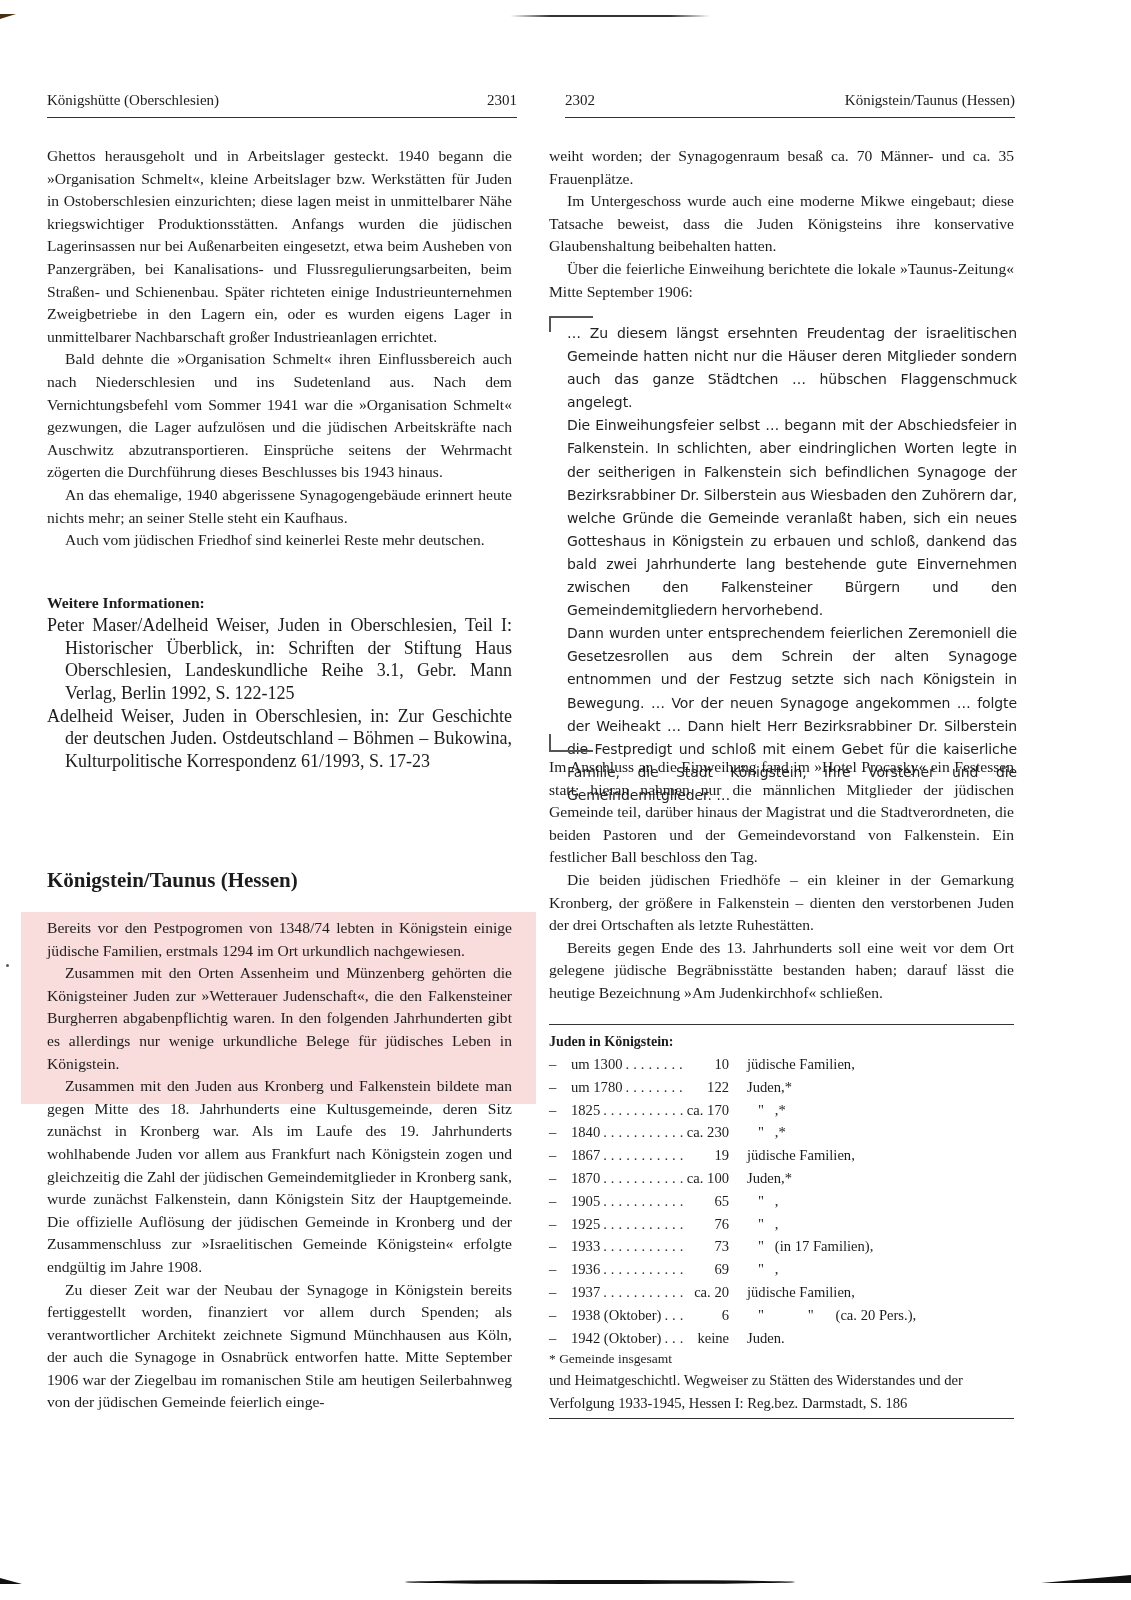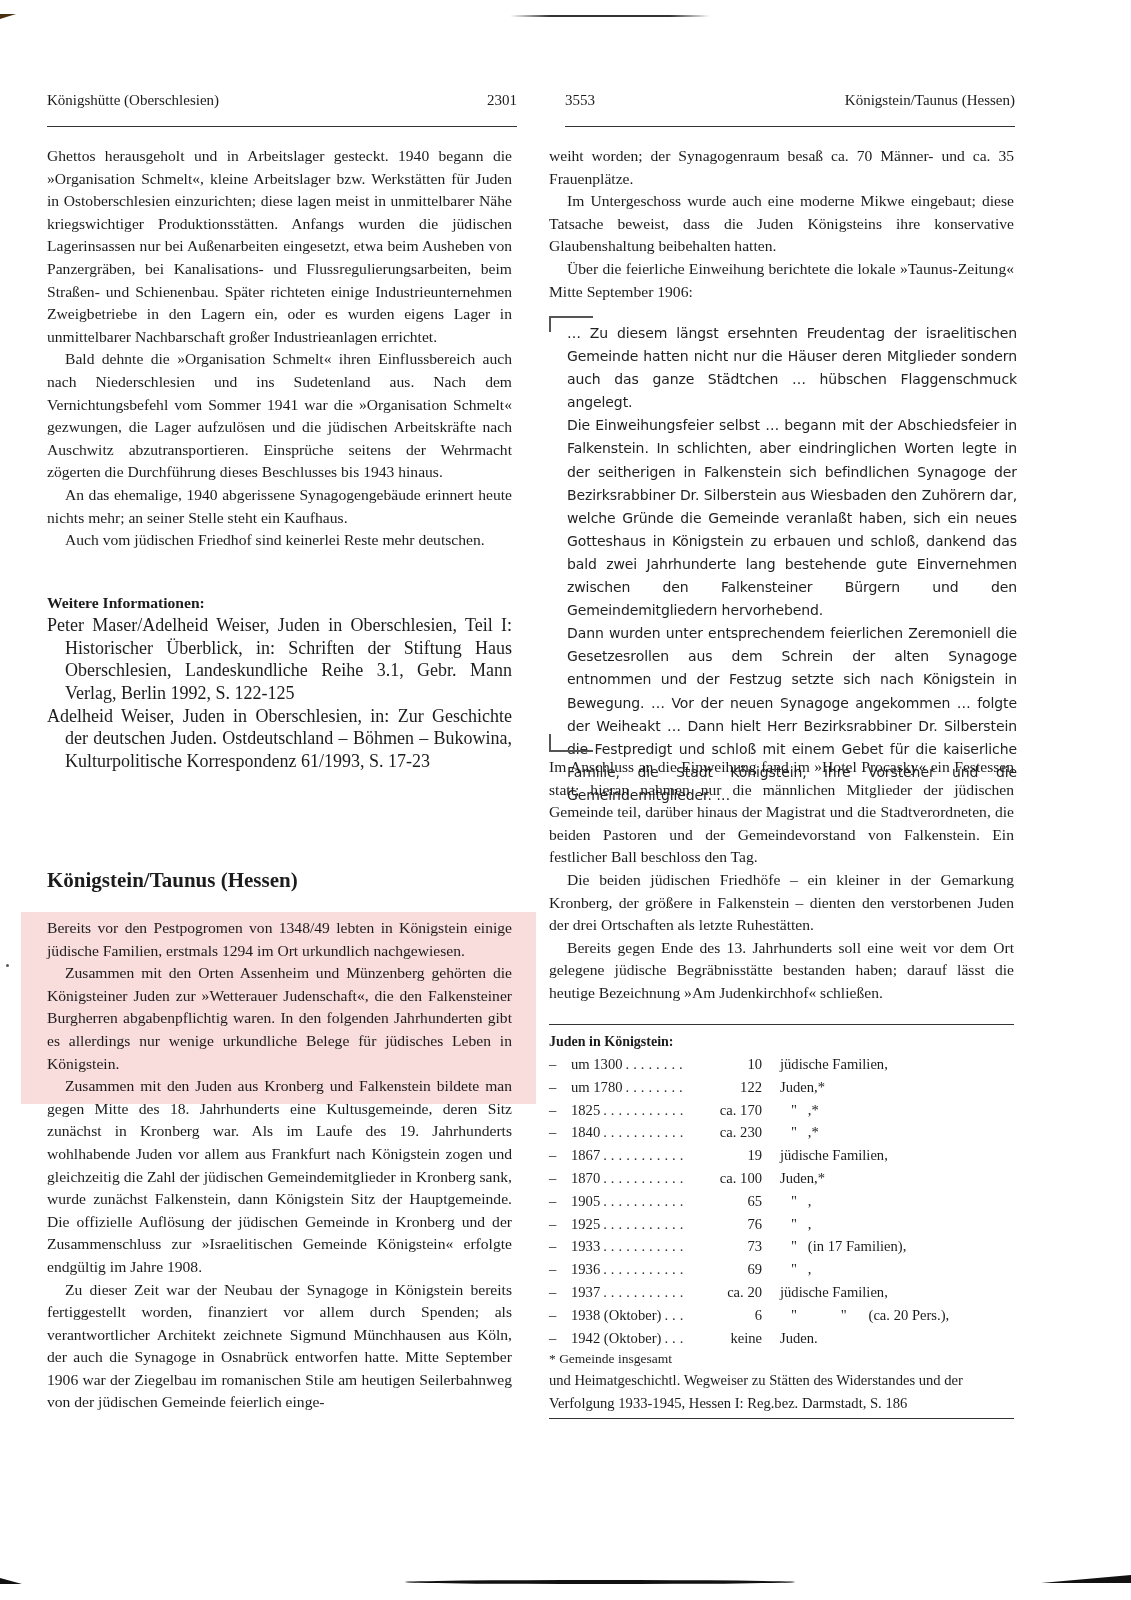--- a/index.html
+++ b/index.html
@@ -8,21 +8,21 @@
   .mark-tl { left: 0; top: 14px; width: 16px; height: 5px; background: #4a2e10; clip-path: polygon(0 0, 100% 0, 0 100%); }
   .mark-top { left: 510px; top: 15px; width: 200px; height: 2px; background: linear-gradient(90deg, rgba(0,0,0,0), #333 20%, #333 80%, rgba(0,0,0,0)); }
   .mark-bottom { left: 405px; top: 1580px; width: 390px; height: 4px; background: #111; border-radius: 50%; }
   .mark-bl { left: 0; top: 1578px; width: 22px; height: 6px; background: #111; clip-path: polygon(0 0, 100% 100%, 0 100%); }
   .mark-br { right: 0; top: 1575px; width: 90px; height: 8px; background: #111; clip-path: polygon(100% 0, 100% 100%, 0 100%); }
   .mark-dot { left: 6px; top: 964px; width: 3px; height: 3px; border-radius: 50%; background: #555; }
 
   .header { position: absolute; top: 92px; font-size: 15px; }
   .header-left { left: 47px; width: 470px; }
   .header-right { left: 565px; width: 450px; }
-  .header .row { display: flex; justify-content: space-between; align-items: center; padding-bottom: 17px; border-bottom: 1.5px solid #333; }
+  .header .row { display: flex; justify-content: space-between; align-items: center; padding-bottom: 8px; border-bottom: 1.5px solid #333; }
   .header-left .row { padding-right: 0; }
 
   .col { position: absolute; font-size: 15.6px; line-height: 22.6px; text-align: justify; }
   .col-left { left: 47px; top: 145px; width: 465px; }
   .col-right { left: 549px; top: 145px; width: 465px; }
   .col p { margin: 0; }
   .col p.indent { text-indent: 18px; }
   .col p.noindent { text-indent: 0; }
 
   .refs-title { font-weight: bold; margin-top: 40px !important; }
@@ -42,21 +42,21 @@
 
   .col-right2 { left: 549px; top: 756px; width: 465px; }
 
   .stats { position: absolute; left: 549px; top: 1024px; width: 465px; font-size: 14.6px; }
   .stats-rule { border-top: 1.5px solid #333; margin-bottom: 6px; }
   .stats-title { font-weight: bold; font-size: 14px; line-height: 22px; }
   .stat-row { display: flex; line-height: 22.8px; white-space: nowrap; }
   .stat-dash { width: 22px; }
   .stat-year { width: 114px; display: flex; overflow: hidden; }
   .stat-year .dots { flex: 1; overflow: hidden; letter-spacing: 4px; padding-left: 3px; color: #333; }
-  .stat-value { width: 44px; text-align: right; margin-left: 33px; }
+  .stat-value { width: 44px; text-align: right; }
   .stat-unit { padding-left: 18px; }
   .stats-note { font-size: 13.5px; line-height: 20px; }
   .stats-source { font-size: 14.6px; line-height: 22.5px; }
   .stats-bottom-rule { border-top: 1.5px solid #333; margin-top: 4px; }
 </style>
 </head>
 <body>
 
 <div class="scan-mark mark-tl"></div>
 <div class="scan-mark mark-top"></div>
@@ -66,39 +66,39 @@
 <div class="scan-mark mark-br"></div>
 
 <div class="header header-left">
   <div class="row">
     <span>Königshütte (Oberschlesien)</span>
     <span>2301</span>
   </div>
 </div>
 <div class="header header-right">
   <div class="row">
-    <span>3553</span>
+    <span>2302</span>
     <span>Königstein/Taunus (Hessen)</span>
   </div>
 </div>
 
 <div class="col col-left">
   <p class="noindent">Ghettos herausgeholt und in Arbeitslager gesteckt. 1940 begann die »Organisation Schmelt«, kleine Arbeitslager bzw. Werkstätten für Juden in Ostoberschlesien einzurichten; diese lagen meist in unmittelbarer Nähe kriegswichtiger Produktionsstätten. Anfangs wurden die jüdischen Lagerinsassen nur bei Außenarbeiten eingesetzt, etwa beim Ausheben von Panzergräben, bei Kanalisations- und Flussregulierungsarbeiten, beim Straßen- und Schienenbau. Später richteten einige Industrieunternehmen Zweigbetriebe in den Lagern ein, oder es wurden eigens Lager in unmittelbarer Nachbarschaft großer Industrieanlagen errichtet.</p>
   <p class="indent">Bald dehnte die »Organisation Schmelt« ihren Einflussbereich auch nach Niederschlesien und ins Sudetenland aus. Nach dem Vernichtungsbefehl vom Sommer 1941 war die »Organisation Schmelt« gezwungen, die Lager aufzulösen und die jüdischen Arbeitskräfte nach Auschwitz abzutransportieren. Einsprüche seitens der Wehrmacht zögerten die Durchführung dieses Beschlusses bis 1943 hinaus.</p>
   <p class="indent">An das ehemalige, 1940 abgerissene Synagogengebäude erinnert heute nichts mehr; an seiner Stelle steht ein Kaufhaus.</p>
   <p class="indent">Auch vom jüdischen Friedhof sind keinerlei Reste mehr deutschen.</p>
   <p class="noindent refs-title">Weitere Informationen:</p>
   <p class="ref">Peter Maser/Adelheid Weiser, Juden in Oberschlesien, Teil I: Historischer Überblick, in: Schriften der Stiftung Haus Oberschlesien, Landeskundliche Reihe 3.1, Gebr. Mann Verlag, Berlin 1992, S. 122-125</p>
   <p class="ref">Adelheid Weiser, Juden in Oberschlesien, in: Zur Geschichte der deutschen Juden. Ostdeutschland – Böhmen – Bukowina, Kulturpolitische Korrespondenz 61/1993, S. 17-23</p>
 </div>
 
 <div class="section-title">Königstein/Taunus (Hessen)</div>
 <div class="highlight" style="background: rgb(249, 220, 220);"></div>
 <div class="col col-left2">
-  <p class="noindent">Bereits vor den Pestpogromen von 1348/49 lebten in Königstein einige jüdische Familien, erstmals 1294 im Ort urkundlich nachgewiesen.</p>
+  <p class="noindent">Bereits vor den Pestpogromen von 1348/74 lebten in Königstein einige jüdische Familien, erstmals 1294 im Ort urkundlich nachgewiesen.</p>
   <p class="indent">Zusammen mit den Orten Assenheim und Münzenberg gehörten die Königsteiner Juden zur »Wetterauer Judenschaft«, die den Falkensteiner Burgherren abgabenpflichtig waren. In den folgenden Jahrhunderten gibt es allerdings nur wenige urkundliche Belege für jüdisches Leben in Königstein.</p>
   <p class="indent">Zusammen mit den Juden aus Kronberg und Falkenstein bildete man gegen Mitte des 18. Jahrhunderts eine Kultusgemeinde, deren Sitz zunächst in Kronberg war. Als im Laufe des 19. Jahrhunderts wohlhabende Juden vor allem aus Frankfurt nach Königstein zogen und gleichzeitig die Zahl der jüdischen Gemeindemitglieder in Kronberg sank, wurde zunächst Falkenstein, dann Königstein Sitz der Hauptgemeinde. Die offizielle Auflösung der jüdischen Gemeinde in Kronberg und der Zusammenschluss zur »Israelitischen Gemeinde Königstein« erfolgte endgültig im Jahre 1908.</p>
   <p class="indent">Zu dieser Zeit war der Neubau der Synagoge in Königstein bereits fertiggestellt worden, finanziert vor allem durch Spenden; als verantwortlicher Architekt zeichnete Sigmund Münchhausen aus Köln, der auch die Synagoge in Osnabrück entworfen hatte. Mitte September 1906 war der Ziegelbau im romanischen Stile am heutigen Seilerbahnweg von der jüdischen Gemeinde feierlich einge-</p>
 </div>
 
 <div class="col col-right">
   <p class="noindent">weiht worden; der Synagogenraum besaß ca. 70 Männer- und ca. 35 Frauenplätze.</p>
   <p class="indent">Im Untergeschoss wurde auch eine moderne Mikwe eingebaut; diese Tatsache beweist, dass die Juden Königsteins ihre konservative Glaubenshaltung beibehalten hatten.</p>
   <p class="indent">Über die feierliche Einweihung berichtete die lokale »Taunus-Zeitung« Mitte September 1906:</p>
 </div>

